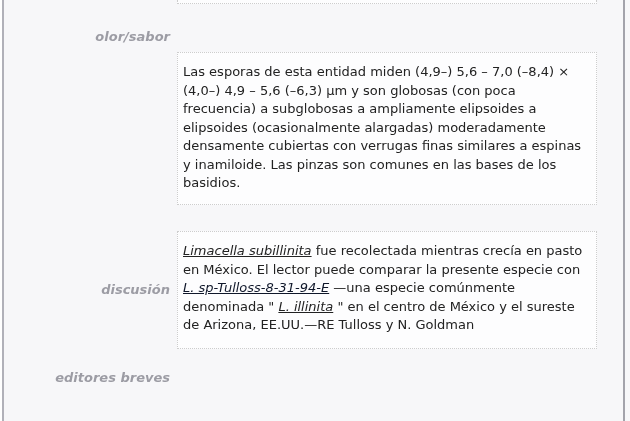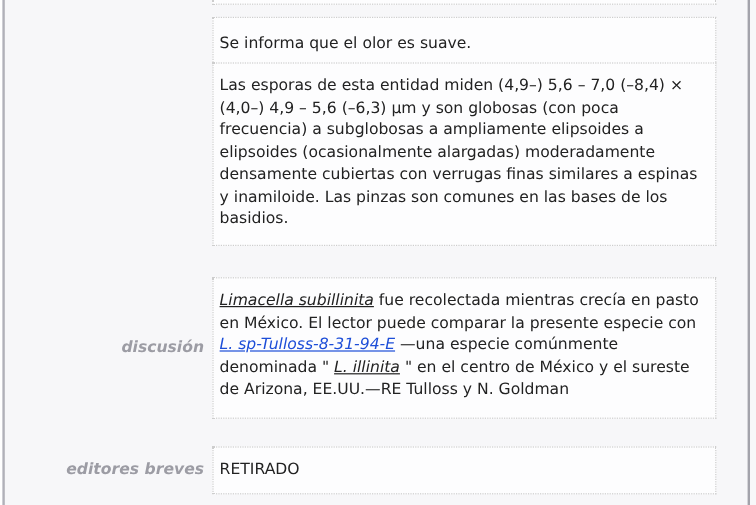--- a/index.html
+++ b/index.html
@@ -23,49 +23,44 @@
     position:absolute;left:177px;width:420px;box-sizing:border-box;
     border:1px dotted #cdcdcd;background:#fdfdfe;
     color:#222222;font-size:13px;line-height:18.5px;
     padding:0 5px;overflow:hidden;
   }
   .box.single{display:flex;align-items:center;}
   .box.multi{padding:10px 5px;}
   .box.stub{border-top:none;}
   .para{margin:0;}
   .it{font-style:italic;text-decoration:underline;}
-  .lnk{color:#1d4ed8;text-decoration:underline;cursor:pointer;}
+  .lnk{color:#0f172a;text-decoration:underline;cursor:pointer;}
 
   
   .r0{top:0;height:4px;}
   .r1{top:14px;height:46px;}
   .r2{top:52px;height:153px;}
   .r3{top:231px;height:118px;}
-  .r4{top:372px;height:40px;}
+  .r4{top:358px;height:40px;}
 </style>
 </head>
 <body>
 
 <div class="page">
   <div class="edge-strip-left"></div>
   <div class="vline-left"></div>
   <div class="vline-right"></div>
 
   <div class="box stub r0"></div>
 
-  <div class="box single r1">
-    <p class="para"><span>Se informa que el olor es suave.</span></p>
-  </div>
+  <div class="lbl r1">olor/sabor</div>
 
   <div class="box multi r2">
     <p class="para"><span>Las esporas de esta entidad miden (4,9–) 5,6 – 7,0 (–8,4) × (4,0–) 4,9 – 5,6 (–6,3) µm y son globosas (con poca frecuencia) a subglobosas a ampliamente elipsoides a elipsoides (ocasionalmente alargadas) moderadamente densamente cubiertas con verrugas finas similares a espinas y inamiloide. Las pinzas son comunes en las bases de los basidios.</span></p>
   </div>
 
   <div class="lbl r3">discusión</div>
   <div class="box multi r3">
     <p class="para"><span class="it">Limacella subillinita</span><span> fue recolectada mientras crecía en pasto en México. El lector puede comparar la presente especie con </span><a href="#" class="lnk it">L. sp-Tulloss-8-31-94-E</a><span> —una especie comúnmente denominada " </span><span class="it">L. illinita</span><span> " en el centro de México y el sureste de Arizona, EE.UU.—RE Tulloss y N. Goldman</span></p>
   </div>
 
   <div class="lbl r4">editores breves</div>
-  <div class="box single r4">
-    <p class="para"><span>RETIRADO</span></p>
-  </div>
 </div>
 
 </body></html>

